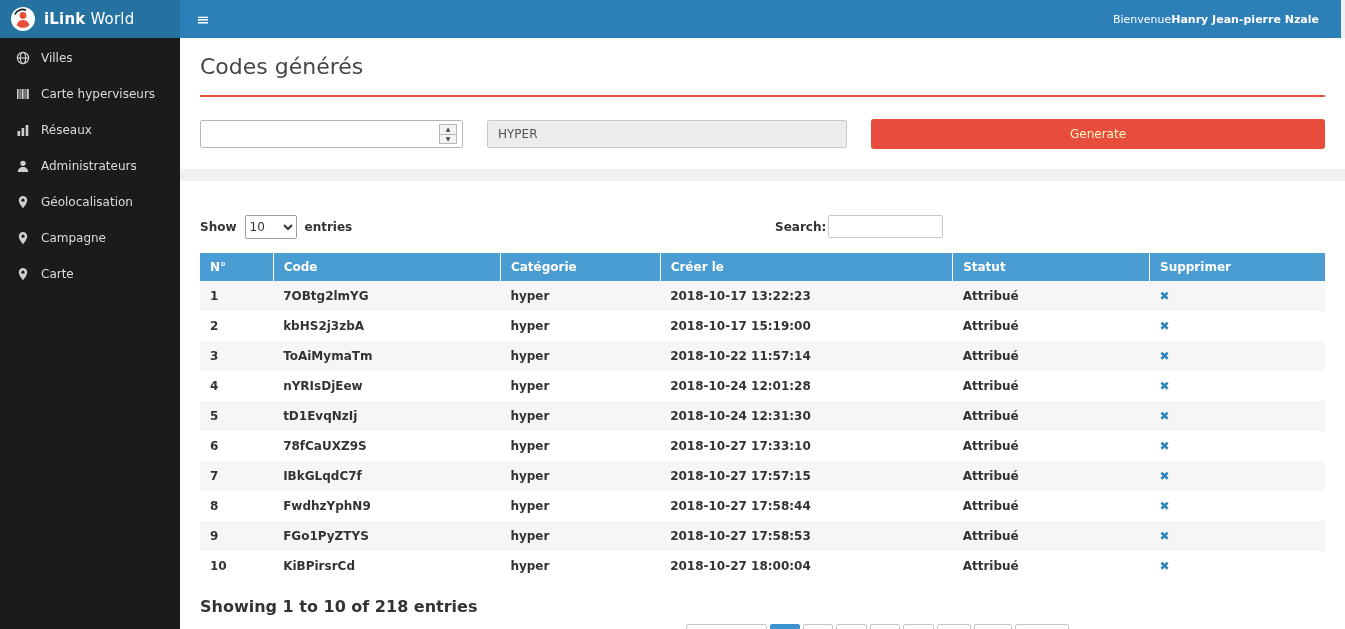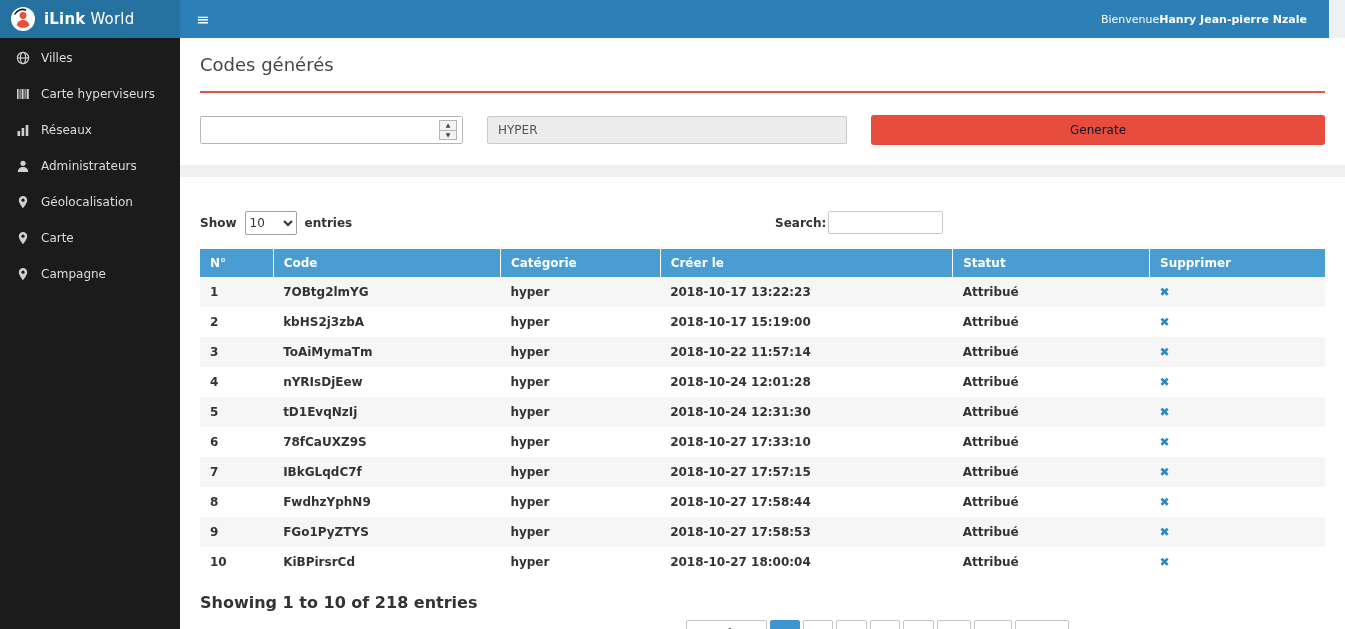--- a/index.html
+++ b/index.html
@@ -4,21 +4,21 @@
 <style>
   * { box-sizing: border-box; margin: 0; padding: 0; }
   html, body { width: 1345px; height: 629px; overflow: hidden; }
   body {
     font-family: "DejaVu Sans", "Liberation Sans", sans-serif;
     background: #eef0f1;
     position: relative;
   }
   
   .topbar {
-    position: absolute; top: 0; left: 0; right: 16px; height: 38px;
+    position: absolute; top: 0; left: 0; right: 4px; height: 38px;
     background: #2d7fb8; display: flex; align-items: stretch; z-index: 5;
   }
   .brand-box {
     width: 180px; flex: none; background: #25719f;
     display: flex; align-items: center; gap: 8px; padding-left: 10px;
   }
   .brand-text { color: #fff; font-size: 15px; font-weight: 400; letter-spacing: .2px; }
   .brand-text b { font-weight: 700; }
   .menu-toggle {
     color: #fff; font-size: 16px; padding: 0 16px; display: flex; align-items: center;
@@ -39,21 +39,21 @@
     padding: 11px 16px; color: #dcdcdc; font-size: 12px; cursor: pointer;
   }
   .side-item svg { flex: none; }
   
   .main {
     position: absolute; top: 38px; left: 180px; right: 0; bottom: 0;
     display: flex; flex-direction: column; overflow: hidden; background: #eef0f1;
   }
   .card { background: #fff; }
   .header-card { padding: 16px 20px 20px; flex: none; }
-  .page-title { font-size: 18px; font-weight: 400; color: #454545; margin-bottom: 16px; }
+  .page-title { font-size: 22px; font-weight: 400; color: #454545; margin-bottom: 16px; }
   .red-rule { border: none; border-top: 2px solid #e8533f; margin-bottom: 22px; }
   .form-row { display: flex; align-items: center; gap: 24px; }
   .num-input {
     width: 263px; height: 28px; border: 1px solid #b5b5b5; border-radius: 2px;
     background: #fff; position: relative; flex: none;
   }
   .num-field {
     width: 100%; height: 100%; border: none; outline: none;
     padding: 0 30px 0 8px; font-size: 12px; font-family: inherit;
   }
@@ -63,21 +63,21 @@
   }
   .spin { flex: 1; display: flex; align-items: center; justify-content: center;
           font-size: 6px; color: #444; cursor: pointer; line-height: 1; }
   .spin.up { border-bottom: 1px solid #b5b5b5; }
   .cat-input {
     width: 360px; height: 28px; flex: none;
     background: #ececec; border: 1px solid #c9c9c9; border-radius: 2px;
     color: #555; font-size: 12px; padding: 0 10px; font-family: inherit;
   }
   .generate-btn {
-    flex: 1; height: 30px; background: #e74c3c; color: #0f172a; border: none;
+    flex: 1; height: 30px; background: #e74c3c; color: #fef9c3; border: none;
     border-radius: 3px; font-size: 12px; font-family: inherit; cursor: pointer;
   }
   
   .table-card { margin-top: 12px; padding: 20px; flex: 1; position: relative; }
   .dt-controls {
     position: relative; display: flex; align-items: center; gap: 8px;
     font-size: 12px; font-weight: 700; color: #333; margin: 14px 0 14px;
   }
   .length-select {
     width: 52px; height: 24px; border: 1px solid #9f9f9f; border-radius: 2px;
@@ -183,30 +183,30 @@
     </span>
     <span>Géolocalisation</span>
   </div>
   <div class="side-item">
     <span style="display:flex">
       <svg width="14" height="14" viewBox="0 0 14 14" fill="#cfcfcf">
         <path d="M7 1a4.2 4.2 0 0 0-4.2 4.2C2.8 8.4 7 13.2 7 13.2s4.2-4.8 4.2-8A4.2 4.2 0 0 0 7 1z"></path>
         <circle cx="7" cy="5.2" r="1.6" fill="#1b1b1b"></circle>
       </svg>
     </span>
-    <span>Carte</span>
+    <span>Campagne</span>
   </div>
   <div class="side-item">
     <span style="display:flex">
       <svg width="14" height="14" viewBox="0 0 14 14" fill="#cfcfcf">
         <path d="M7 1a4.2 4.2 0 0 0-4.2 4.2C2.8 8.4 7 13.2 7 13.2s4.2-4.8 4.2-8A4.2 4.2 0 0 0 7 1z"></path>
         <circle cx="7" cy="5.2" r="1.6" fill="#1b1b1b"></circle>
       </svg>
     </span>
-    <span>Campagne</span>
+    <span>Carte</span>
   </div>
 </div>
 
 <div class="main">
 
   <div class="card header-card">
     <div class="page-title">Codes générés</div>
     <hr class="red-rule">
     <div class="form-row">
       <div class="num-input">

